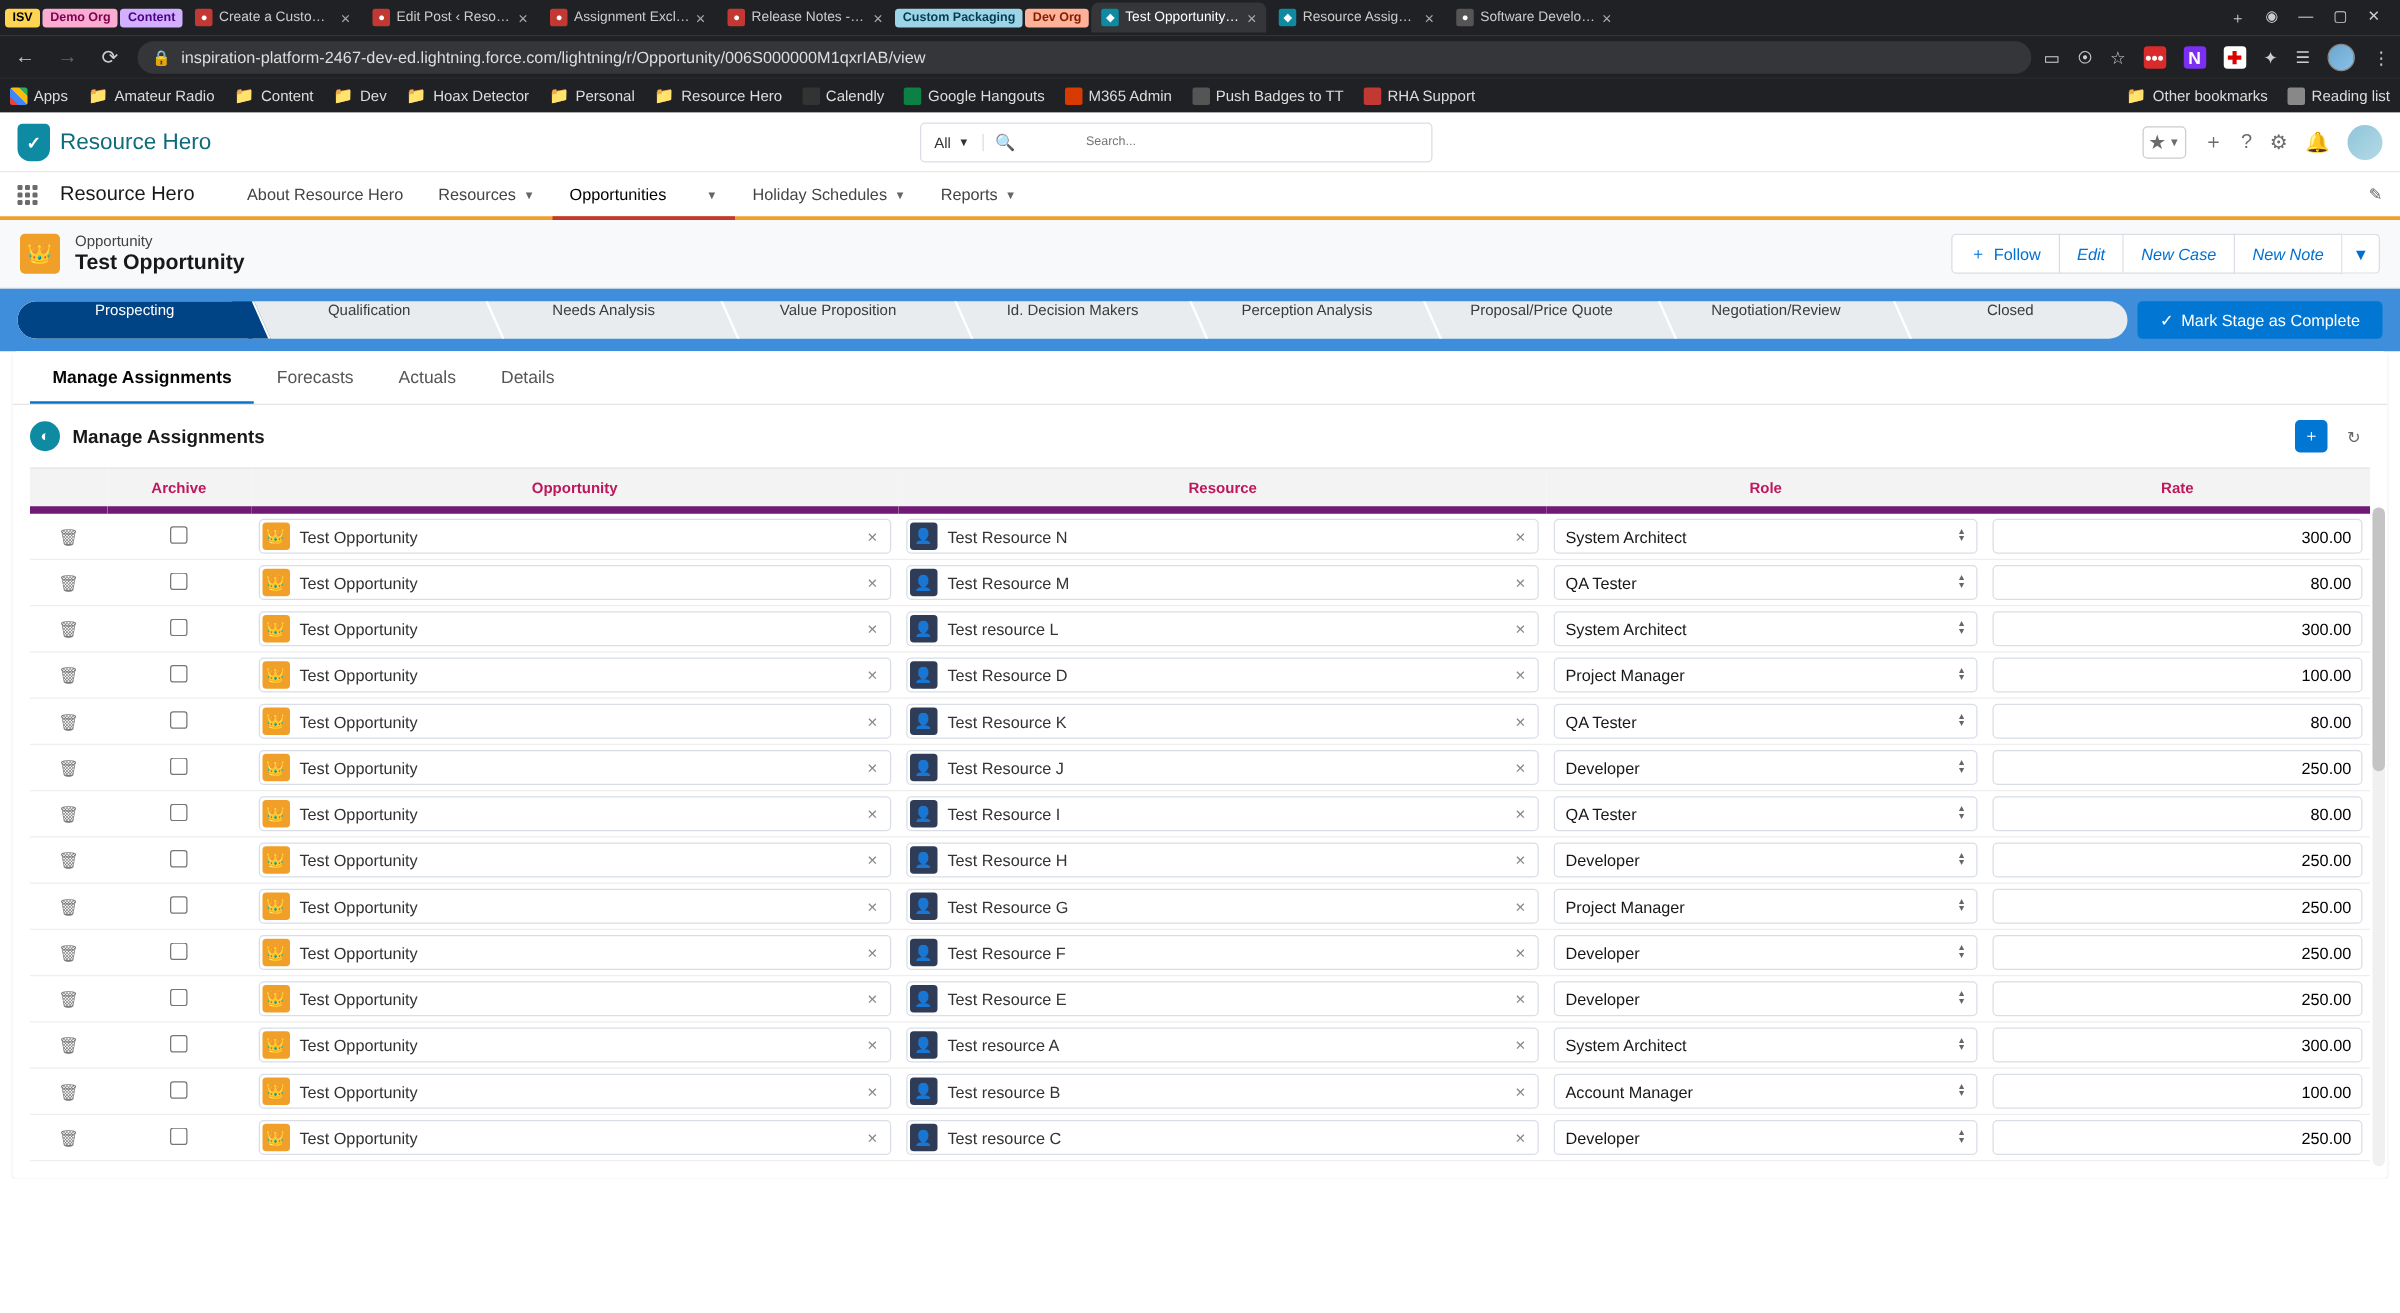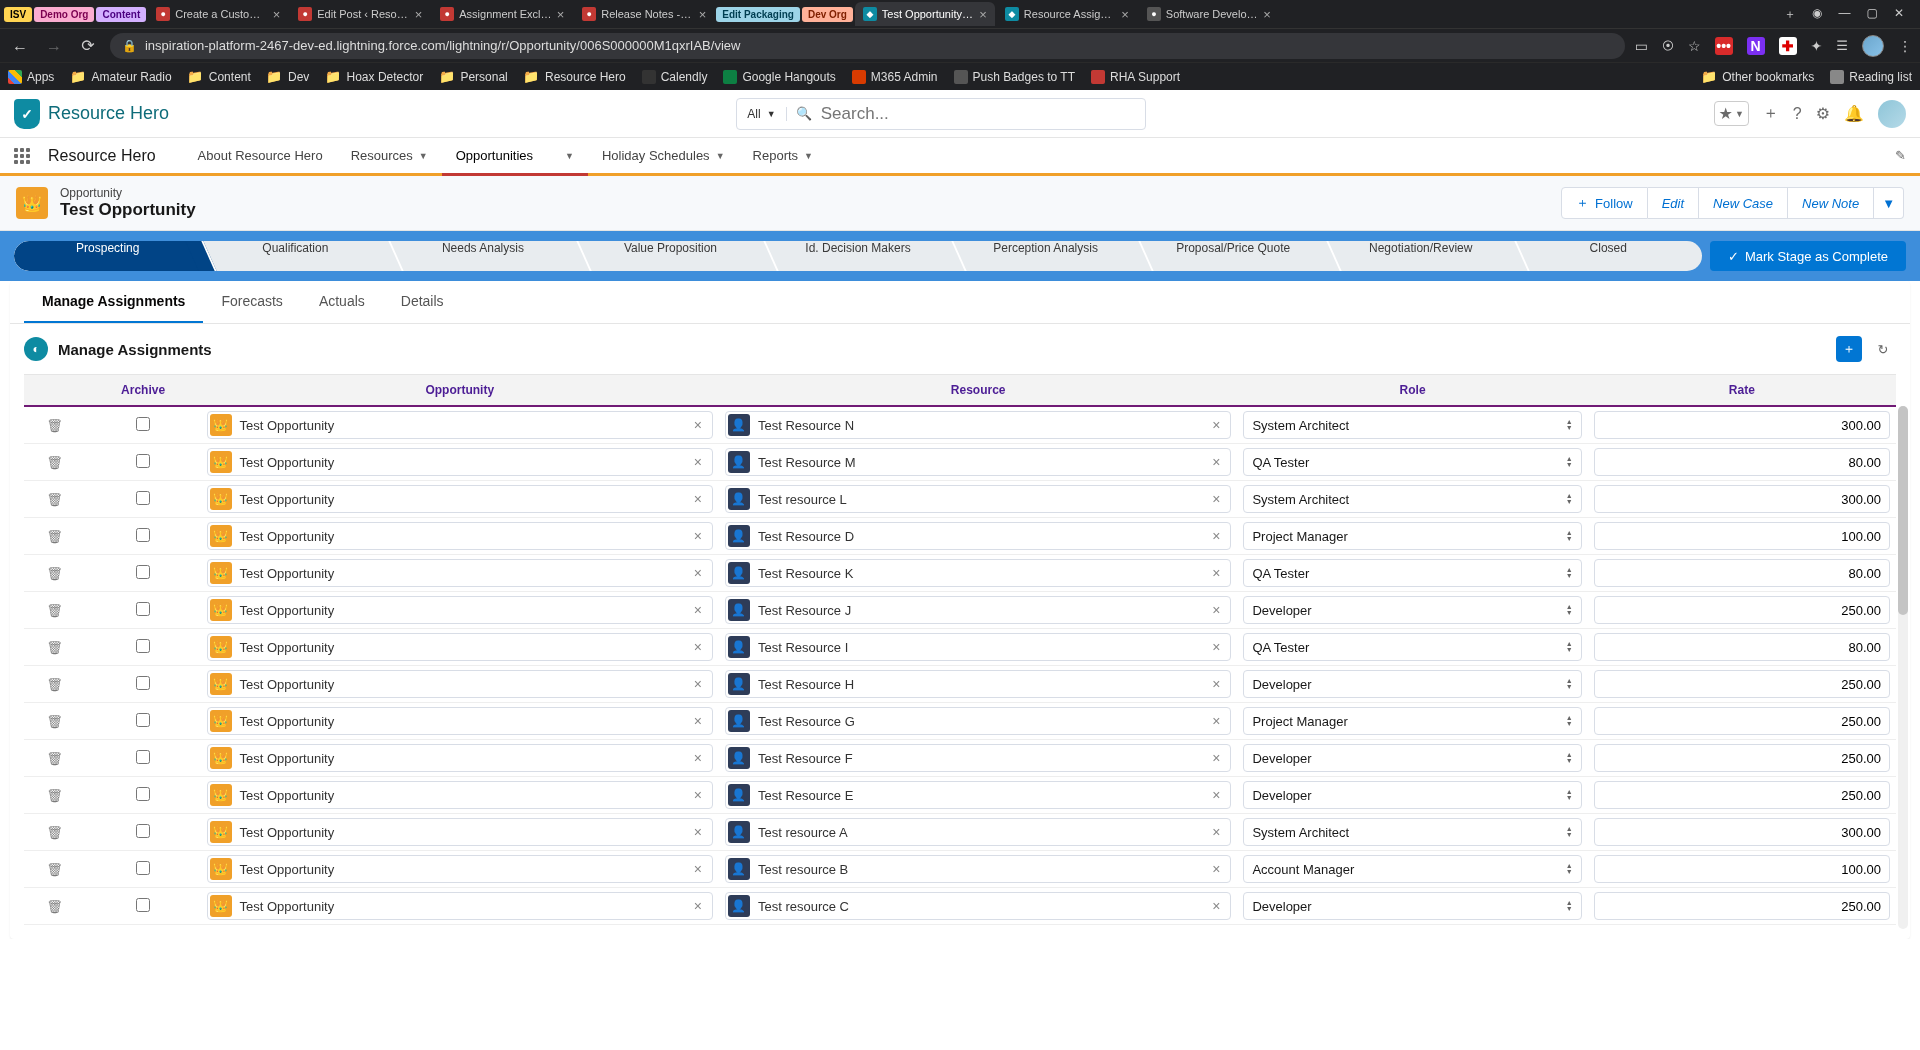--- a/index.html
+++ b/index.html
@@ -88,21 +88,21 @@
 .section-hdr { display: flex; align-items: center; padding: 12px 14px; gap: 10px; }
 .sec-ic { width: 24px; height: 24px; background: #0e8ba2; border-radius: 50%; display: flex; align-items: center; justify-content: center; color: #fff; font-size: 12px; }
 .sec-title { font-size: 15px; font-weight: 600; }
 .sec-acts { margin-left: auto; display: flex; gap: 8px; }
 .add-btn { background: #0176d3; color: #fff; border-radius: 4px; width: 26px; height: 26px; display: flex; align-items: center; justify-content: center; cursor: pointer; }
 .refresh-btn { color: #666; cursor: pointer; width: 26px; height: 26px; display: flex; align-items: center; justify-content: center; }
 
 
 .assign-tbl-wrap { padding: 0 14px 14px; position: relative; }
 .assign-tbl { width: 100%; border-collapse: separate; border-spacing: 0; }
-.assign-tbl thead th { background: #f3f3f3; font-size: 12px; font-weight: 600; color: #4c1d95; padding: 8px 10px; border-bottom: 2px solid #701a75; border-top: 1px solid #e5e5e5; text-align: center; }
+.assign-tbl thead th { background: #f3f3f3; font-size: 12px; font-weight: 600; color: #be185d; padding: 8px 10px; border-bottom: 6px solid #701a75; border-top: 1px solid #e5e5e5; text-align: center; }
 .assign-tbl tbody td { padding: 4px 6px; border-bottom: 1px solid #eee; vertical-align: middle; }
 .del-ic { color: #7a7a7a; text-align: center; cursor: pointer; font-size: 13px; }
 .arch-chk { text-align: center; }
 .arch-chk input { width: 14px; height: 14px; }
 .pill { display: flex; align-items: center; border: 1px solid #d8dde6; border-radius: 4px; height: 28px; padding: 0 6px 0 2px; gap: 8px; background: #fff; }
 .pill-ic { width: 22px; height: 22px; border-radius: 3px; display: flex; align-items: center; justify-content: center; color: #fff; font-size: 12px; flex-shrink: 0; }
 .pill-ic.opp { background: #f0a029; }
 .pill-ic.res { background: #2e3c58; }
 .pill-txt { flex: 1; font-size: 13px; color: #333; }
 .pill-x { color: #888; font-size: 14px; cursor: pointer; padding: 0 4px; }
@@ -142,21 +142,21 @@
       <div class="tab">
         <span class="favicon" style="background:#c23934;color:#fff">●</span>
         <span style="overflow:hidden;text-overflow:ellipsis">Assignment Exclusio</span>
         <span class="close">×</span>
       </div>
       <div class="tab">
         <span class="favicon" style="background:#c23934;color:#fff">●</span>
         <span style="overflow:hidden;text-overflow:ellipsis">Release Notes - Reso</span>
         <span class="close">×</span>
       </div>
-      <div class="mini-tab mini-patch">Edit Packaging</div>
+      <div class="mini-tab mini-patch">Custom Packaging</div>
       <div class="mini-tab mini-dev">Dev Org</div>
       <div class="tab active">
         <span class="favicon" style="background:#0e8ba2;color:#fff">◆</span>
         <span style="overflow:hidden;text-overflow:ellipsis">Test Opportunity | Sa</span>
         <span class="close">×</span>
       </div>
       <div class="tab">
         <span class="favicon" style="background:#0e8ba2;color:#fff">◆</span>
         <span style="overflow:hidden;text-overflow:ellipsis">Resource Assignmen</span>
         <span class="close">×</span>
@@ -263,21 +263,21 @@
     <span class="rh-shield"></span>
     <span>Resource Hero</span>
   </div>
   <div class="search-wrap">
     <div class="search-scope">
       <span>All</span>
       <span style="font-size:9px">▼</span>
     </div>
     <div class="search-in">
       <span>🔍</span>
-      <input type="text" style="border: none; outline: none; flex: 1 1 0%; font-size: 17px; background: transparent;" placeholder="Search...">
+      <input type="text" style="border: none; outline: none; flex: 1 1 0%; font-size: 10px; background: transparent; margin-left: 48px;" placeholder="Search...">
     </div>
   </div>
   <div class="hdr-icons">
     <span class="fav-toggle">★<span style="font-size:9px;margin-left:2px">▼</span></span>
     <span>＋</span>
     <span>?</span>
     <span>⚙</span>
     <span>🔔</span>
     <span class="hdr-avatar"></span>
   </div>

